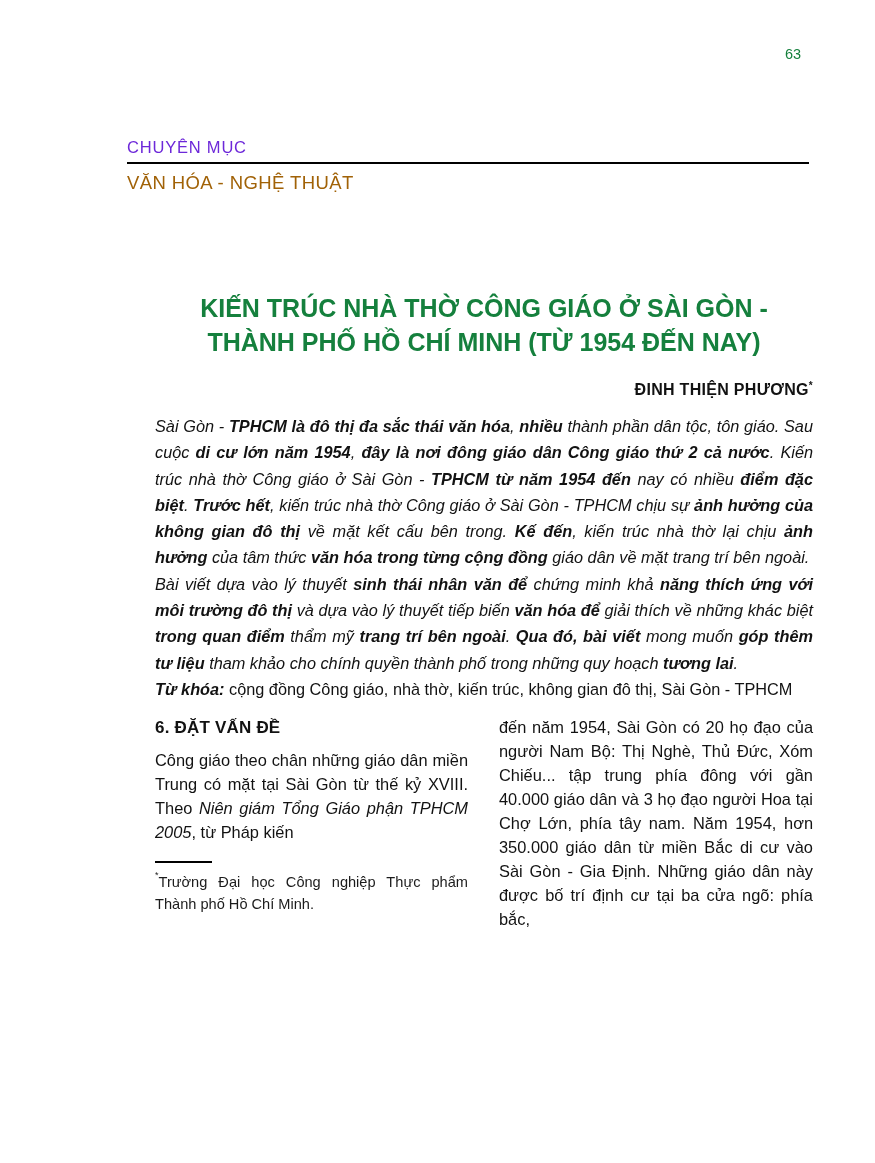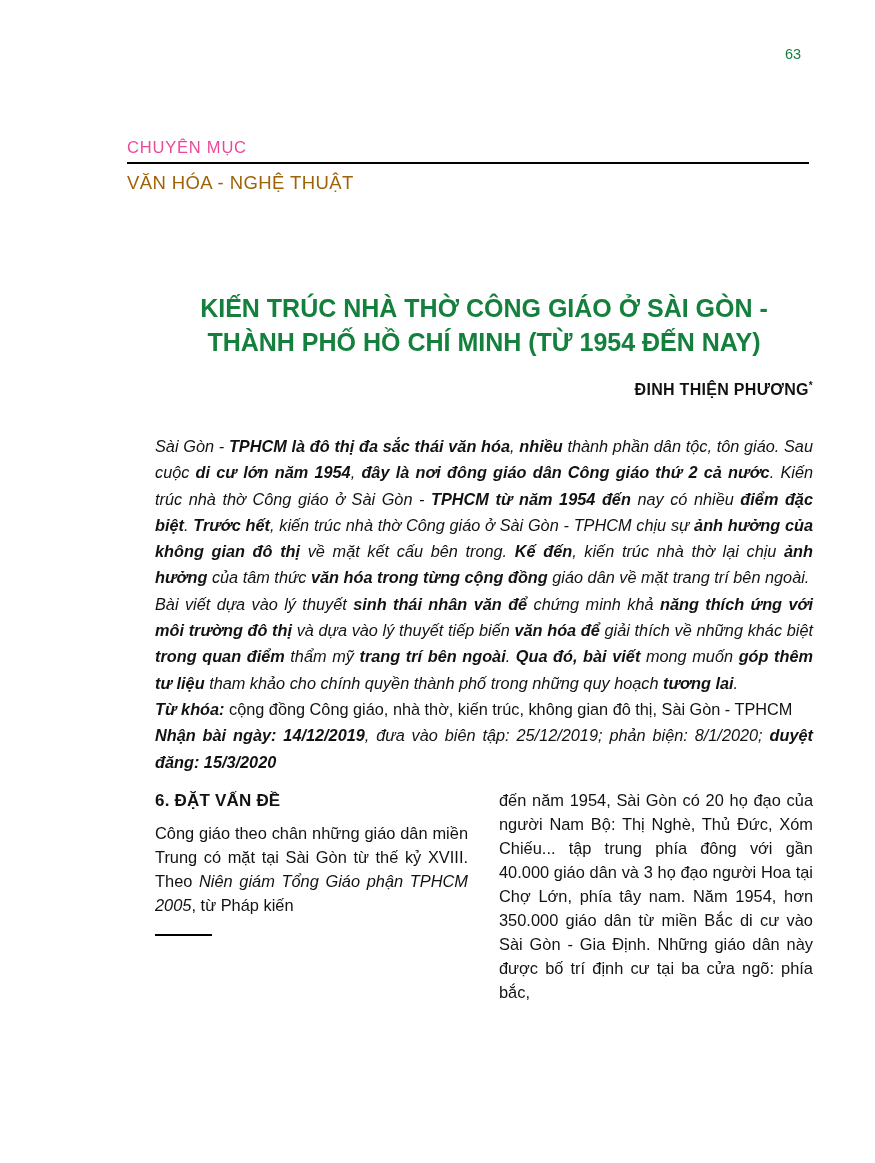--- a/index.html
+++ b/index.html
@@ -7,32 +7,32 @@
     width:875px; height:1163px;
     background:#ffffff;
     font-family:"Liberation Sans", sans-serif;
     color:#121212;
     -webkit-font-smoothing:antialiased;
   }
   .page { position:relative; width:875px; height:1163px; background:#fff; overflow:hidden; }
 
   .pagenum { position:absolute; top:46px; left:785px; font-size:14.5px; color:#15803d; }
 
-  .kicker { position:absolute; left:127px; top:138px; font-size:16.5px; letter-spacing:0.8px; color:#ec4899; }
+  .kicker { position:absolute; left:127px; top:138px; font-size:16.5px; letter-spacing:0.8px; color:#6d28d9; }
   .header-rule { position:absolute; left:127px; top:162px; width:682px; height:2px; background:#000; }
   .section-title { position:absolute; left:127px; top:172px; font-size:18.5px; letter-spacing:0.4px; color:#a16207; }
 
   .main { position:absolute; left:155px; top:291px; width:658px; }
 
   .title { font-weight:700; font-size:25px; line-height:34px; text-align:center; color:#15803d; }
 
   .author { margin-top:22px; text-align:right; font-weight:700; font-size:16px; letter-spacing:0.3px; }
   .author sup { font-size:10px; vertical-align:top; line-height:1; }
 
-  .abstract { margin-top:34px; }
+  .abstract { margin-top:14px; }
   .abstract p, .kwline, .dates { font-size:16.3px; line-height:26.3px; text-align:justify; margin:0; }
   .b { font-weight:700; }
   .i { font-style:italic; }
   .kw-label { font-weight:700; font-style:italic; }
 
   .columns { display:flex; gap:31px; margin-top:13px; }
   .col-left { width:313px; }
   .col-right { width:314px; }
   .col-heading { font-weight:700; font-size:17px; margin:3px 0 10px 0; letter-spacing:0.2px; }
   .body-par { font-size:16.4px; line-height:24px; text-align:justify; margin:0; }
@@ -56,29 +56,29 @@
   <div class="main">
 
     <div class="title">KIẾN TRÚC NHÀ THỜ CÔNG GIÁO Ở SÀI GÒN - THÀNH PHỐ HỒ CHÍ MINH (TỪ 1954 ĐẾN NAY)</div>
 
     <div class="author"><span>ĐINH THIỆN PHƯƠNG</span><sup>*</sup></div>
 
     <div class="abstract">
       <p><span class="i">Sài Gòn - </span><span class="b i">TPHCM là đô thị đa sắc thái văn hóa</span><span class="i">, </span><span class="b i">nhiều</span><span class="i"> thành phần dân tộc, tôn giáo. Sau cuộc </span><span class="b i">di cư lớn năm 1954</span><span class="i">, </span><span class="b i">đây là nơi đông giáo dân Công giáo thứ 2 cả nước</span><span class="i">. Kiến trúc nhà thờ Công giáo ở Sài Gòn - </span><span class="b i">TPHCM từ năm 1954 đến</span><span class="i"> nay có nhiều </span><span class="b i">điểm đặc biệt</span><span class="i">. </span><span class="b i">Trước hết</span><span class="i">, kiến trúc nhà thờ Công giáo ở Sài Gòn - TPHCM chịu sự </span><span class="b i">ảnh hưởng của không gian đô thị</span><span class="i"> về mặt kết cấu bên trong. </span><span class="b i">Kế đến</span><span class="i">, kiến trúc nhà thờ lại chịu </span><span class="b i">ảnh hưởng</span><span class="i"> của tâm thức </span><span class="b i">văn hóa trong từng cộng đồng</span><span class="i"> giáo dân về mặt trang trí bên ngoài.</span></p>
       <p><span class="i">Bài viết dựa vào lý thuyết </span><span class="b i">sinh thái nhân văn để</span><span class="i"> chứng minh khả </span><span class="b i">năng thích ứng với môi trường đô thị</span><span class="i"> và dựa vào lý thuyết tiếp biến </span><span class="b i">văn hóa để</span><span class="i"> giải thích về những khác biệt </span><span class="b i">trong quan điểm</span><span class="i"> thẩm mỹ </span><span class="b i">trang trí bên ngoài</span><span class="i">. </span><span class="b i">Qua đó, bài viết</span><span class="i"> mong muốn </span><span class="b i">góp thêm tư liệu</span><span class="i"> tham khảo cho chính quyền thành phố trong những quy hoạch </span><span class="b i">tương lai</span><span class="i">.</span></p>
       <p class="kwline"><span class="kw-label">Từ khóa:</span><span> cộng đồng Công giáo, nhà thờ, kiến trúc, không gian đô thị, Sài Gòn - TPHCM</span></p>
-      <p class="dates"><span class="b i">Nhận bài ngày: 14/12/2019</span><span class="i">, đưa vào biên tập: 25/12/2019; phản biện: 8/1/2020; </span><span class="b i">duyệt đăng: 15/3/2020</span></p>
     </div>
 
     <div class="columns">
       <div class="col-left">
         <div class="col-heading">6. ĐẶT VẤN ĐỀ</div>
         <p class="body-par"><span>Công giáo theo chân những giáo dân miền Trung có mặt tại Sài Gòn từ thế kỷ XVIII. Theo </span><span class="i">Niên giám Tổng Giáo phận TPHCM 2005</span><span>, từ Pháp kiến</span></p>
         <div class="footnote">
           <div class="footnote-rule"></div>
+          <div class="footnote-text"><sup>*</sup><span>Trường Đại học Công nghiệp Thực phẩm Thành phố Hồ Chí Minh.</span></div>
         </div>
       </div>
       <div class="col-right">
         <p class="body-par">đến năm 1954, Sài Gòn có 20 họ đạo của người Nam Bộ: Thị Nghè, Thủ Đức, Xóm Chiếu... tập trung phía đông với gần 40.000 giáo dân và 3 họ đạo người Hoa tại Chợ Lớn, phía tây nam. Năm 1954, hơn 350.000 giáo dân từ miền Bắc di cư vào Sài Gòn - Gia Định. Những giáo dân này được bố trí định cư tại ba cửa ngõ: phía bắc,</p>
       </div>
     </div>
 
   </div>
 
 </div>

